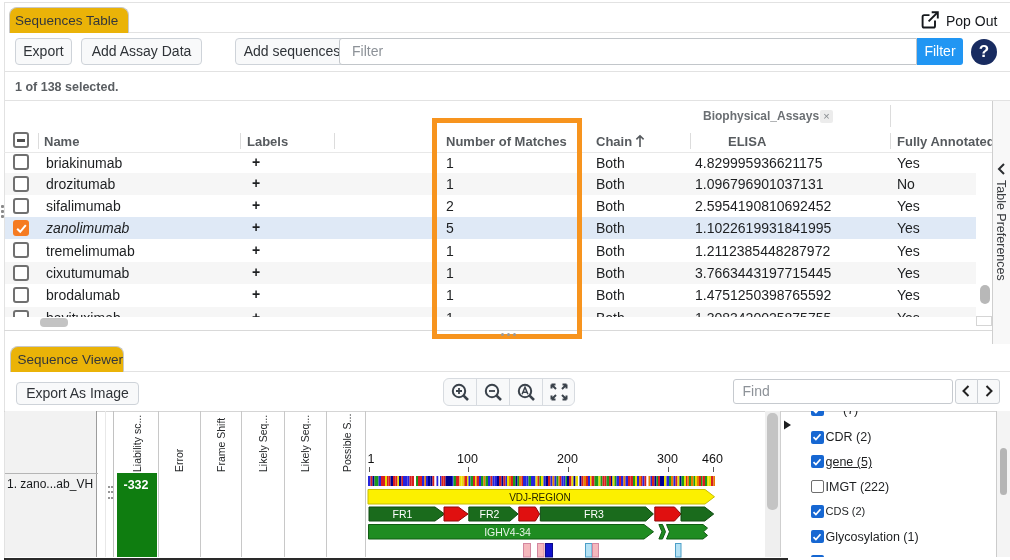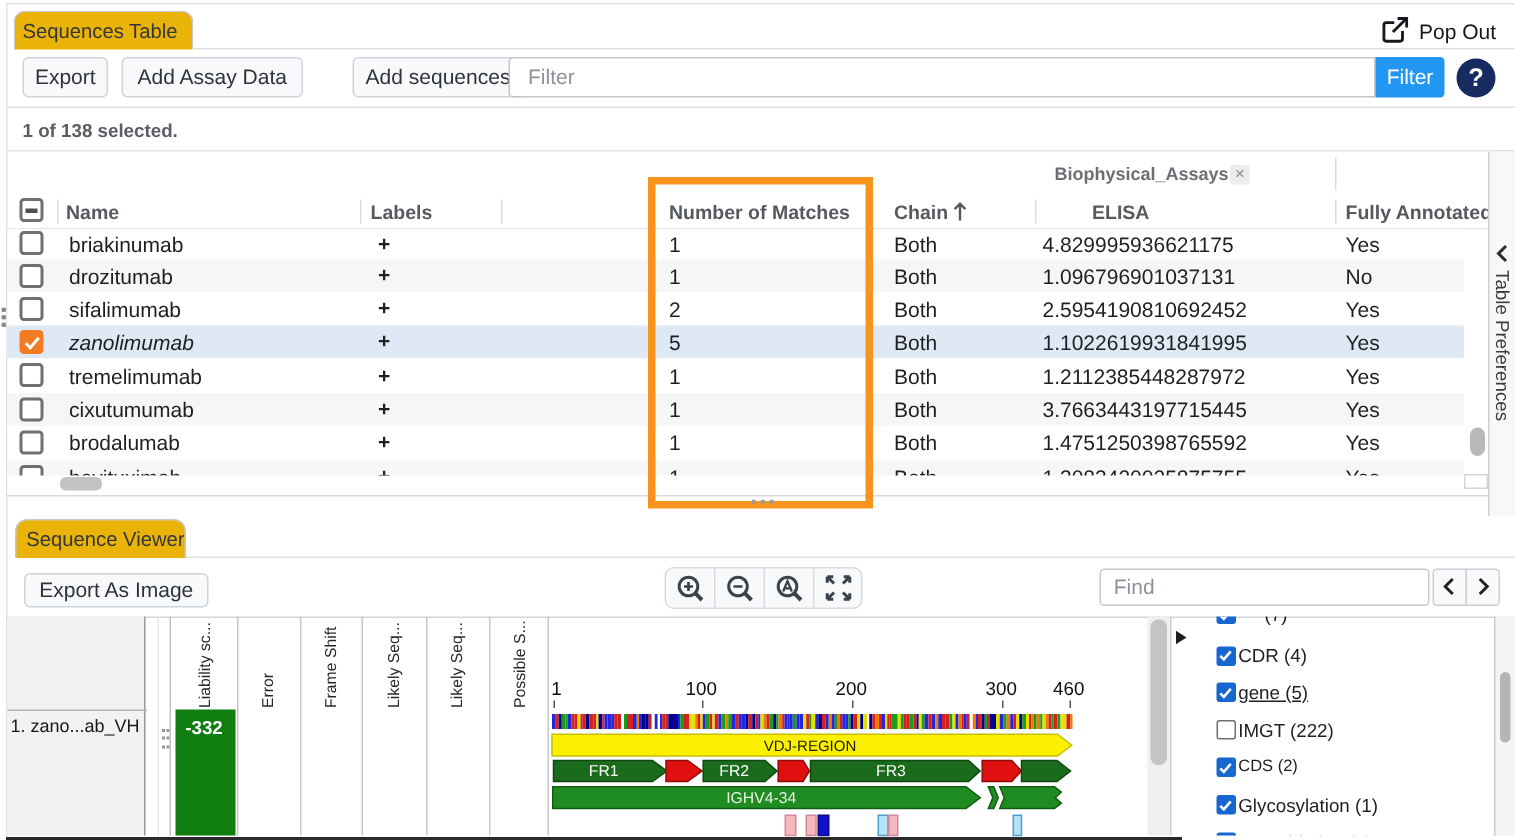--- a/index.html
+++ b/index.html
@@ -444,21 +444,21 @@
     <div class="a" style="left:-791px;top:-411px;width:1010px;height:560px;">
       <div class="cbx" style="left:810.5px;top:403.0px;background:#1667d2;"></div>
       <svg class="a" style="left:812px;top:404.5px" width="10" height="10" viewBox="0 0 10 10">
         <path d="M1.5 5.2l2.4 2.4 4.6-5.4" fill="none" stroke="#fff" stroke-width="1.7"></path>
       </svg>
       <div class="a" style="left:843px;top:402.5px;font-size:12.5px;color:#1d1f21;">(7)</div>
       <div class="cbx" style="left:810.5px;top:430.5px;background:#1667d2;"></div>
       <svg class="a" style="left:812px;top:432.0px" width="10" height="10" viewBox="0 0 10 10">
         <path d="M1.5 5.2l2.4 2.4 4.6-5.4" fill="none" stroke="#fff" stroke-width="1.7"></path>
       </svg>
-      <div class="a" style="left:825.5px;top:430.0px;font-size:12.5px;color:#1d1f21;">CDR (4)</div>
+      <div class="a" style="left:825.5px;top:430.0px;font-size:12.5px;color:#1d1f21;">CDR (2)</div>
       <div class="cbx" style="left:810.5px;top:455.4px;background:#1667d2;"></div>
       <svg class="a" style="left:812px;top:456.9px" width="10" height="10" viewBox="0 0 10 10">
         <path d="M1.5 5.2l2.4 2.4 4.6-5.4" fill="none" stroke="#fff" stroke-width="1.7"></path>
       </svg>
       <div class="a" style="left:825.5px;top:454.9px;font-size:12.5px;color:#1d1f21;text-decoration:underline;">gene (5)</div>
       <div class="cbx" style="left:810.5px;top:480.3px;background:#fff;border:1.5px solid #6e6e6e;"></div>
       <div class="a" style="left:825.5px;top:479.8px;font-size:12.5px;color:#1d1f21;">IMGT (222)</div>
       <div class="cbx" style="left:810.5px;top:505.2px;background:#1667d2;"></div>
       <svg class="a" style="left:812px;top:506.7px" width="10" height="10" viewBox="0 0 10 10">
         <path d="M1.5 5.2l2.4 2.4 4.6-5.4" fill="none" stroke="#fff" stroke-width="1.7"></path>

